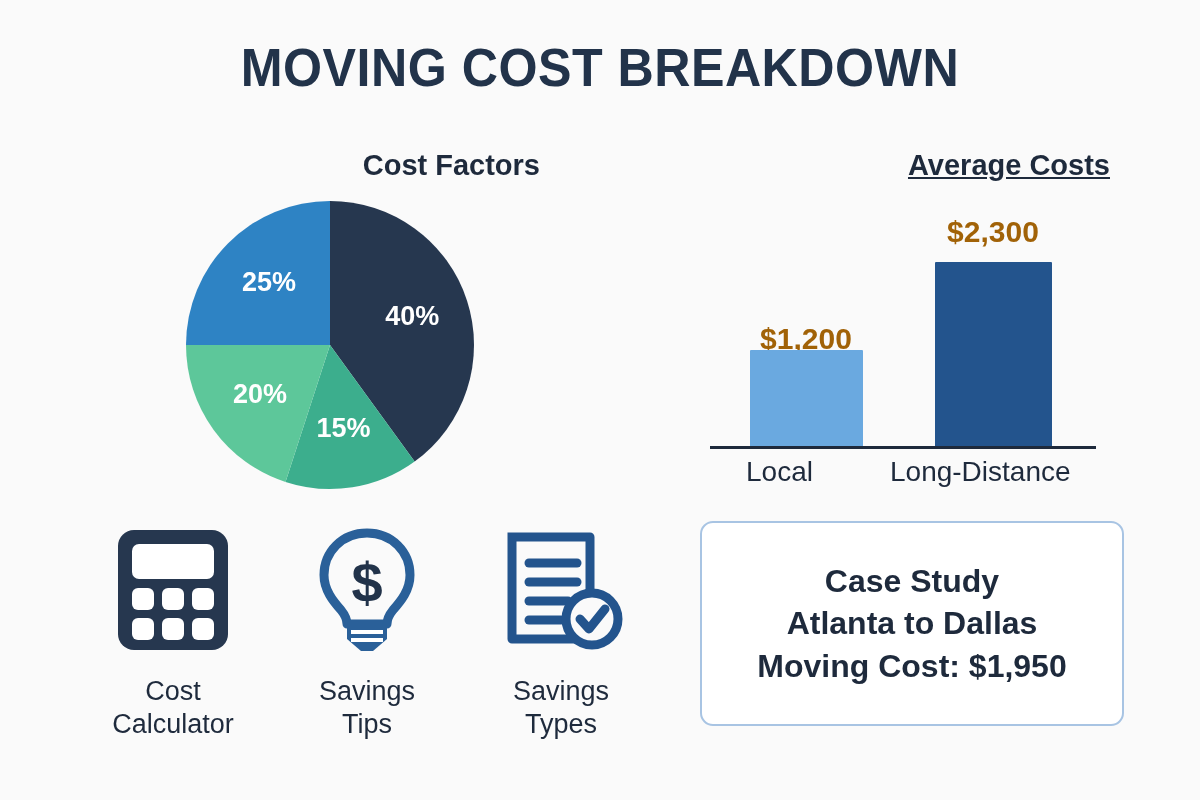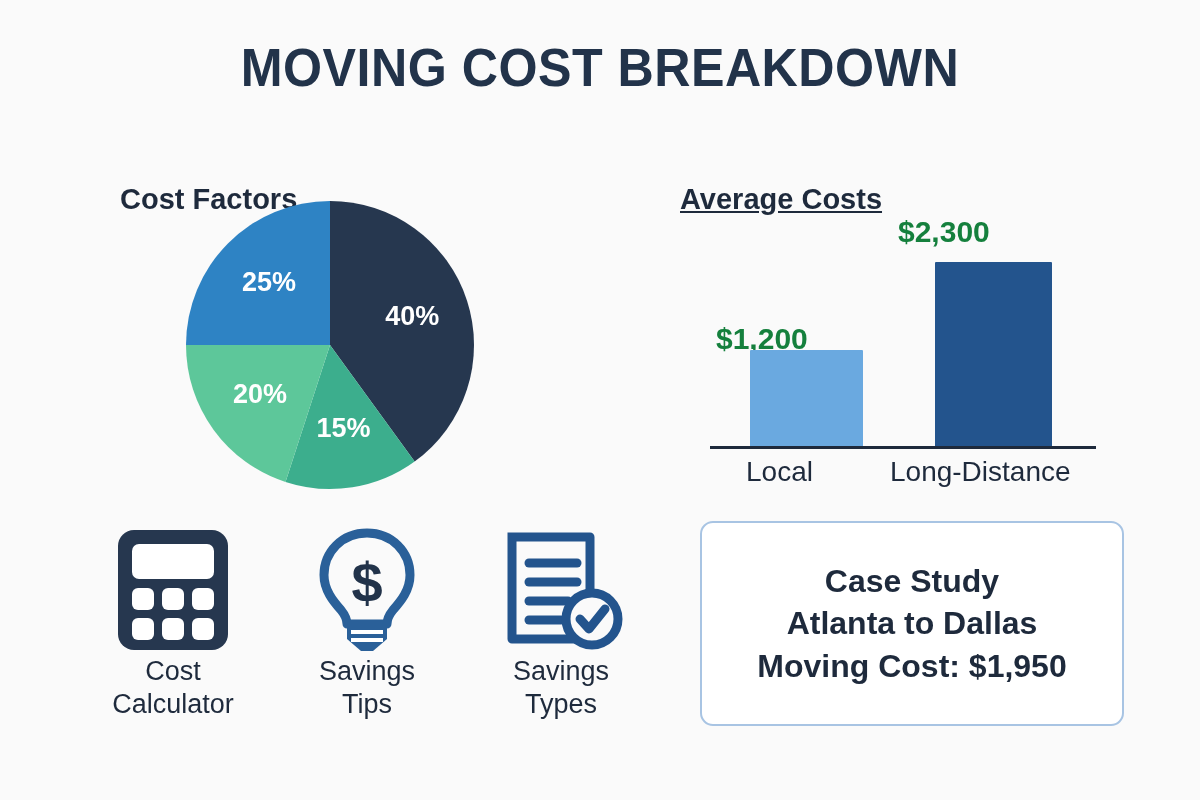--- a/index.html
+++ b/index.html
@@ -35,23 +35,22 @@
     transform: scaleX(0.93);
     transform-origin: center;
   }
 
   
   .section-heading {
     position: absolute;
     font-size: 29px;
     font-weight: 700;
     color: #1e2a3c;
-    text-align: left;
+    text-align: right;
     line-height: 1.2;
-    margin-top: 34px;
   }
   #heading-cost-factors {
     left: 120px;
     top: 148px;
     width: 420px;
   }
   #heading-average-costs {
     left: 680px;
     top: 148px;
     width: 430px;
@@ -81,21 +80,22 @@
     position: absolute;
     left: 700px;
     top: 200px;
     width: 400px;
     height: 310px;
   }
   .bar-value {
     position: absolute;
     font-size: 30px;
     font-weight: 700;
-    color: #15803d;
+    color: #a16207;
+    text-align: center;
     white-space: nowrap;
   }
   .bar-rect {
     position: absolute;
     border-radius: 1px;
   }
   .bar-axis {
     position: absolute;
     left: 10px;
     top: 246px;
@@ -128,21 +128,21 @@
     width: 190px;
     text-align: center;
   }
   .icon-art {
     height: 130px;
     display: flex;
     align-items: center;
     justify-content: center;
   }
   .icon-label {
-    margin-top: 0;
+    margin-top: 20px;
     font-size: 27px;
     font-weight: 400;
     color: #1e2a3c;
     line-height: 1.23;
   }
   #icon-cost-calculator { left: 78px;  top: 525px; }
   #icon-savings-tips    { left: 272px; top: 525px; }
   #icon-estimate-types  { left: 466px; top: 525px; }
 
   

